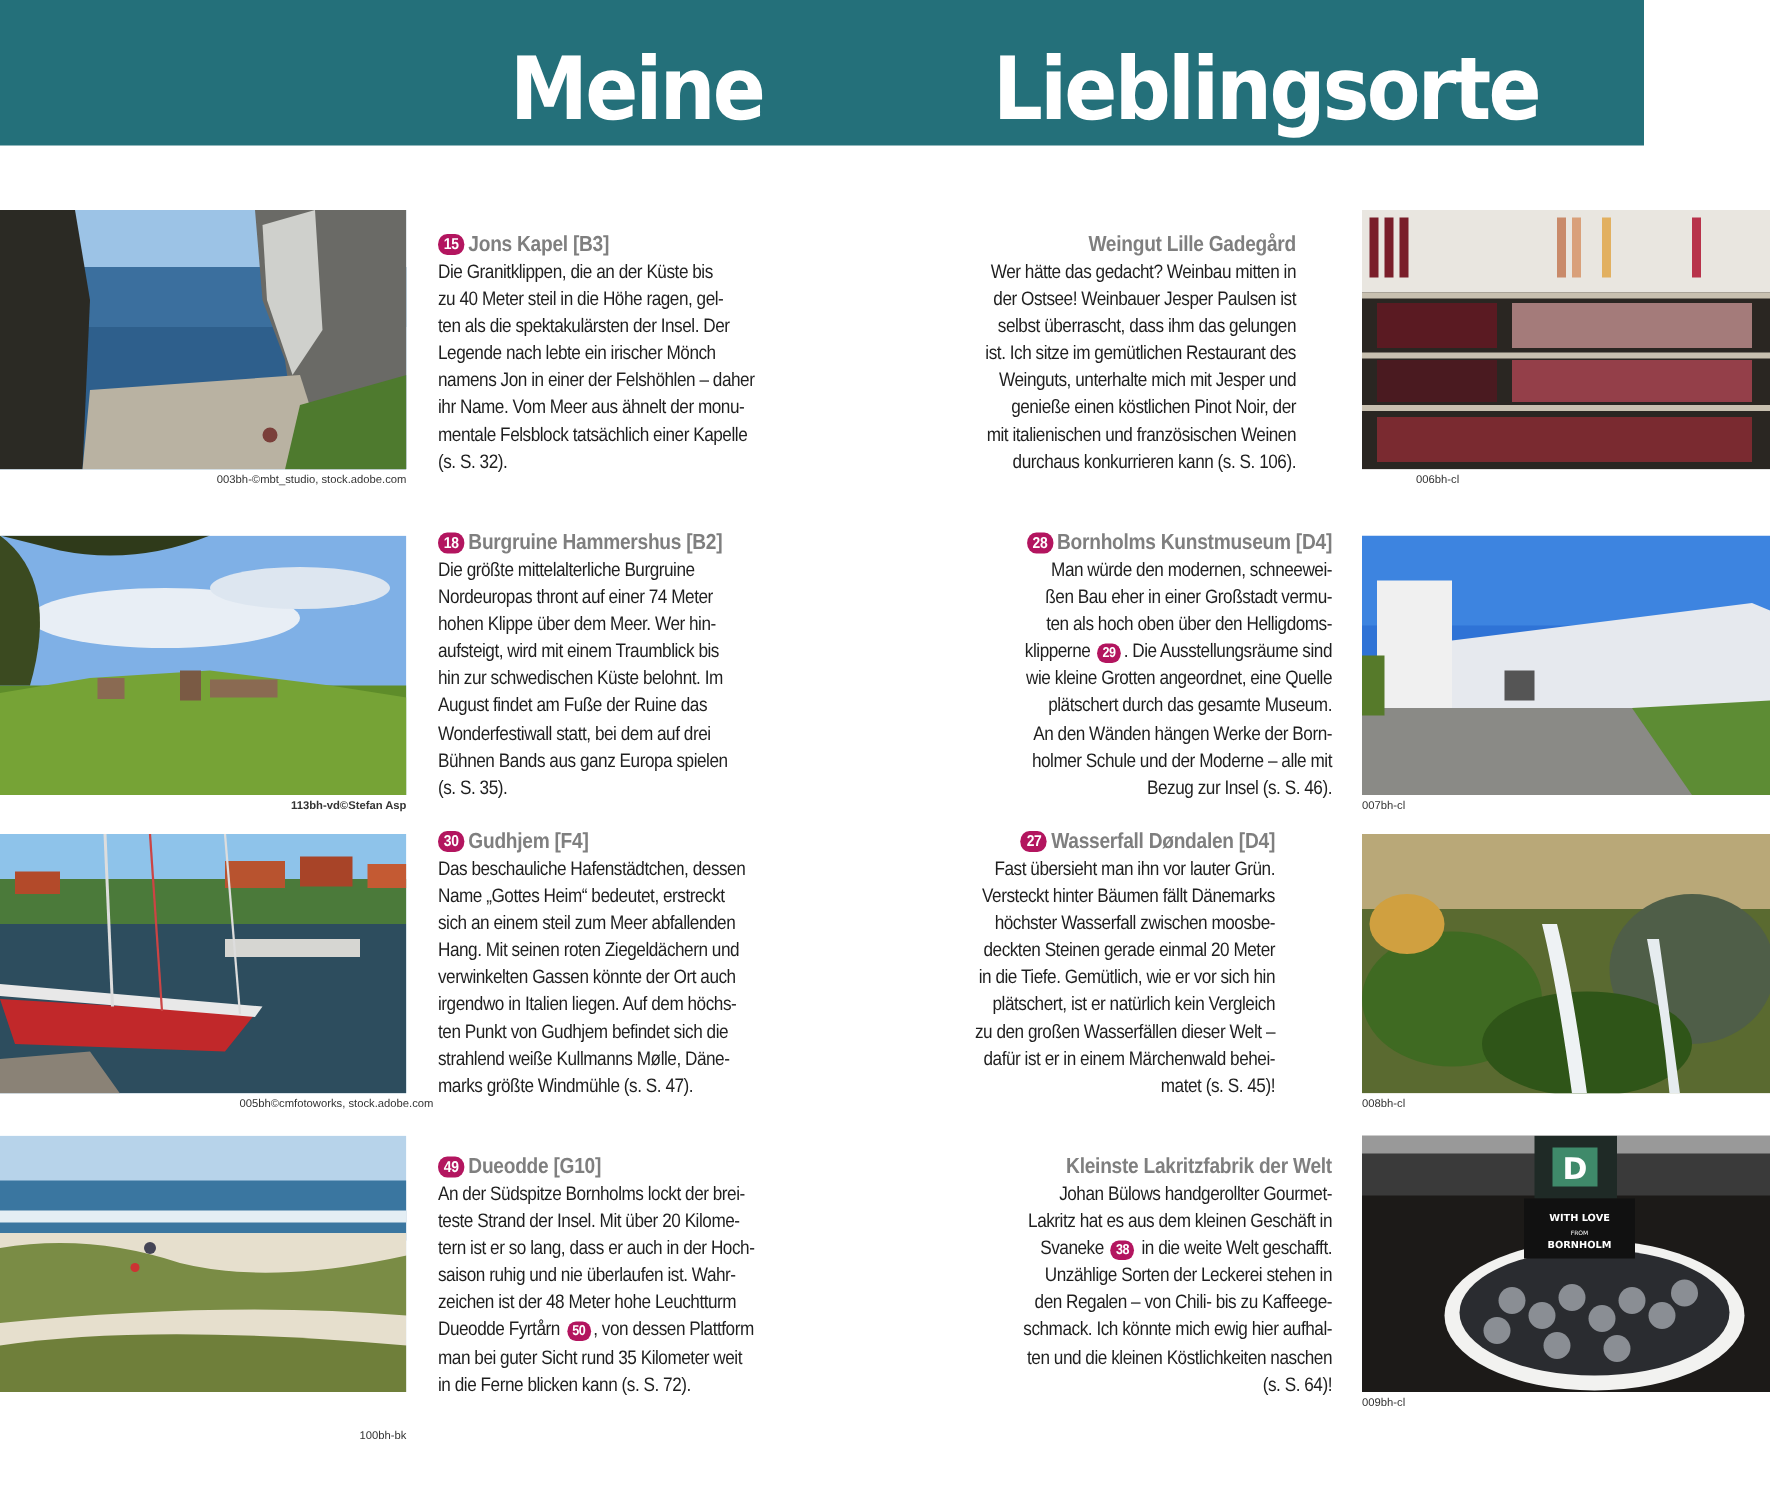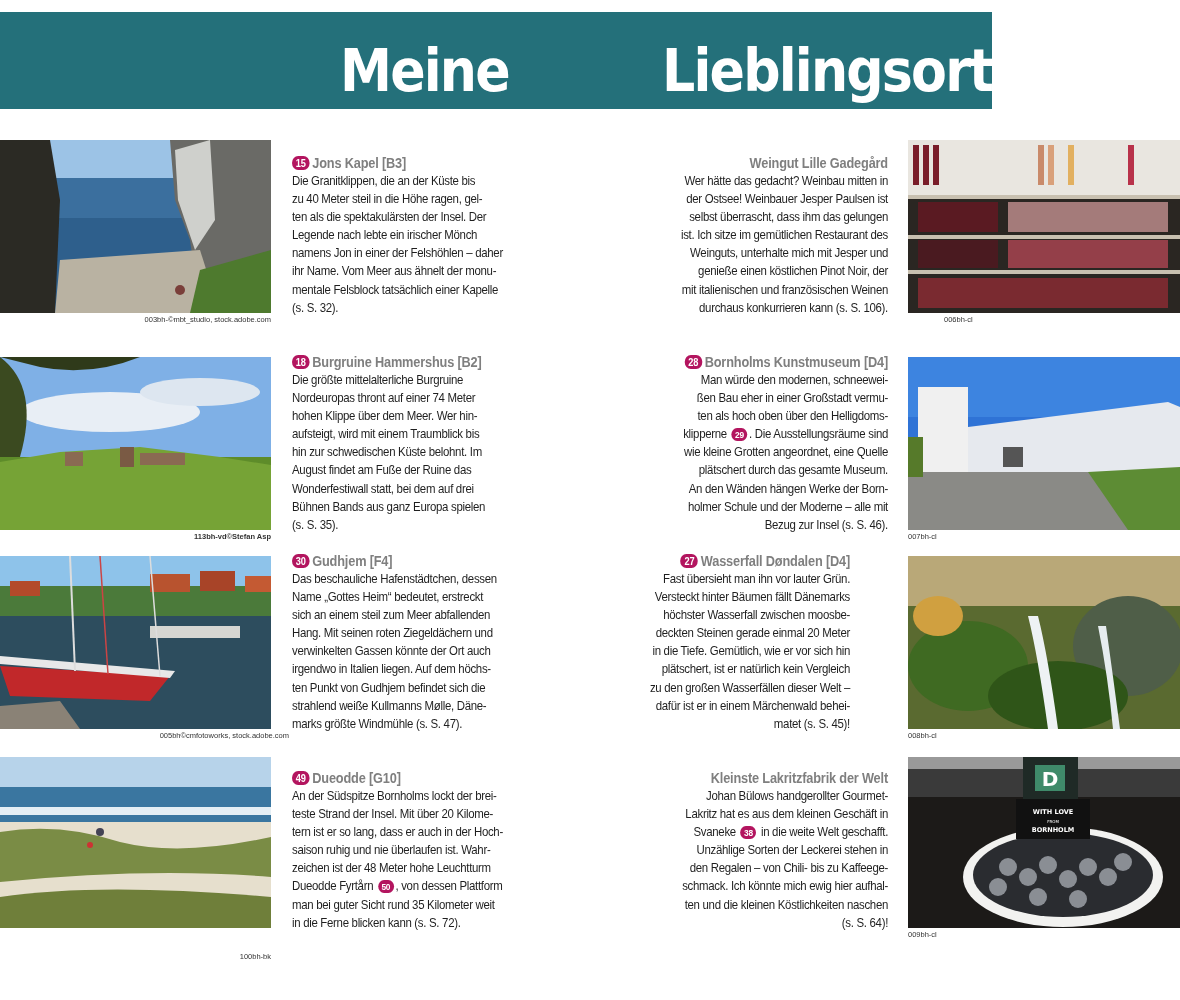--- a/index.html
+++ b/index.html
@@ -1,22 +1,21 @@
 <!DOCTYPE html>
 <html><head>
 <meta charset="utf-8">
 <style>
   * { box-sizing: border-box; margin: 0; padding: 0; }
   html, body { width: 1180px; height: 1000px; background: #ffffff; overflow: hidden; }
   body { font-family: "Liberation Sans", "DejaVu Sans", sans-serif; color: #1a1a1a; position: relative; }
 
   .header {
-    position: absolute; left: 0; top: 0; width: 992px; height: 97px;
+    position: absolute; left: 0; top: 0; width: 1096px; height: 97px;
     background: #24707a;
-    margin-top: 12px;
   }
   .header-title {
     position: absolute; top: 30px; font-family: "DejaVu Sans", sans-serif; font-weight: bold;
     font-size: 58px; color: #ffffff; letter-spacing: -2px; line-height: 1; transform: scaleX(0.9); transform-origin: left top;
   }
   .title-left { left: 340px; }
   .title-right { left: 662px; }
 
   .photo { position: absolute; overflow: hidden; }
   .caption {
@@ -254,21 +253,21 @@
     <span class="line">teste Strand der Insel. Mit über 20 Kilome-</span>
     <span class="line">tern ist er so lang, dass er auch in der Hoch-</span>
     <span class="line">saison ruhig und nie überlaufen ist. Wahr-</span>
     <span class="line">zeichen ist der 48 Meter hohe Leuchtturm</span>
     <span class="line badge-line">Dueodde Fyrtårn <span class="badge inline">50</span>, von dessen Plattform</span>
     <span class="line">man bei guter Sicht rund 35 Kilometer weit</span>
     <span class="line">in die Ferne blicken kann (s. S. 72).</span>
   </div>
 </div>
 
-<div class="entry right" style="left:656px;top:154px;">
+<div class="entry right" style="left:632px;top:154px;">
   <div class="entry-title">Weingut Lille Gadegård</div>
   <div class="entry-body">
     <span class="line">Wer hätte das gedacht? Weinbau mitten in</span>
     <span class="line">der Ostsee! Weinbauer Jesper Paulsen ist</span>
     <span class="line">selbst überrascht, dass ihm das gelungen</span>
     <span class="line">ist. Ich sitze im gemütlichen Restaurant des</span>
     <span class="line">Weinguts, unterhalte mich mit Jesper und</span>
     <span class="line">genieße einen köstlichen Pinot Noir, der</span>
     <span class="line">mit italienischen und französischen Weinen</span>
     <span class="line">durchaus konkurrieren kann (s. S. 106).</span>

